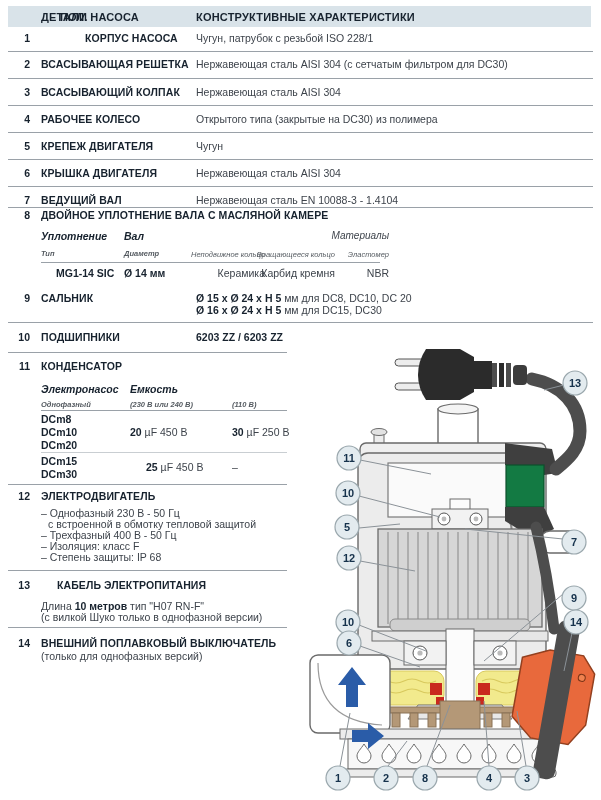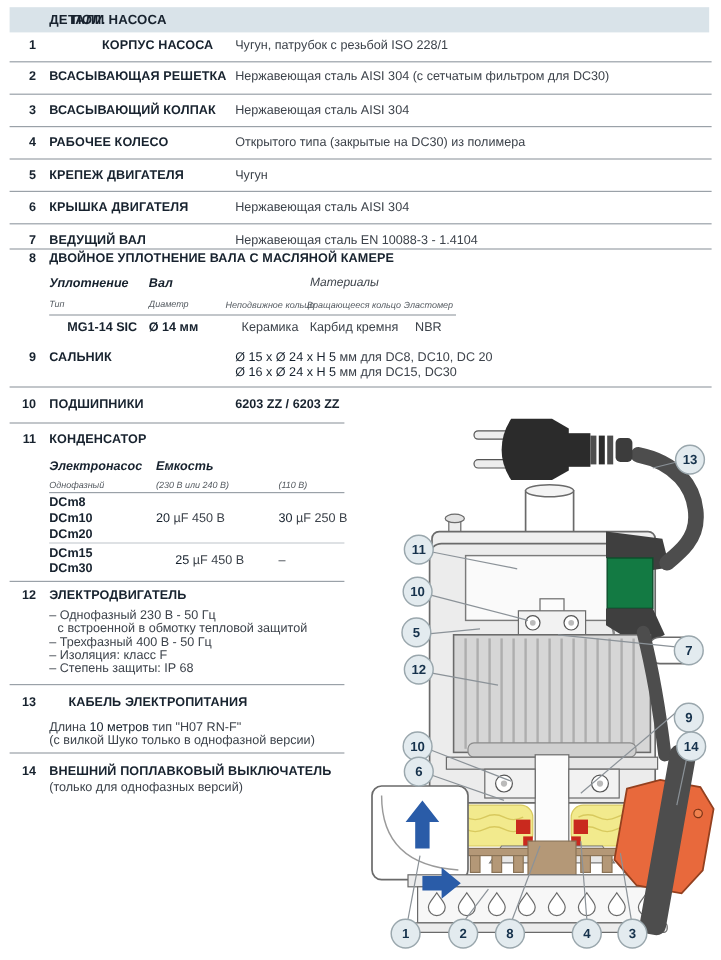--- a/index.html
+++ b/index.html
@@ -9,38 +9,39 @@
   .hdrband{left:8px;top:6px;width:583px;height:21px;background:#d9e3e9;}
   .hdrtext{top:11px;font-size:11px;font-weight:bold;color:#17222e;letter-spacing:.2px;}
   .sep{height:1px;background:#9aa1a8;left:8px;}
   .sep.full{width:585px;}
   .sep.short{width:279px;}
   .sep.thin{background:#c9ced2;}
   .num{font-size:10.5px;font-weight:bold;color:#17222e;width:24px;text-align:right;left:6px;}
   .pname{left:41px;font-size:10.5px;font-weight:bold;color:#17222e;letter-spacing:.1px;}
   .pdesc{left:196px;font-size:10.5px;color:#3d434b;}
   .it{font-style:italic;}
-  .b{font-weight:normal;}
+  .b{font-weight:bold;}
   .small-h{font-size:7.5px;font-style:italic;color:#555b61;}
   .sub-h1{font-size:10.5px;font-style:italic;font-weight:bold;color:#17222e;}
   .cell{font-size:10.5px;color:#3d434b;}
   .cellb{font-size:10.5px;font-weight:bold;color:#17222e;}
-  .ctr{text-align:center;}
+  .ctr{text-align:right;}
   .bullet{left:41px;font-size:10.5px;color:#3d434b;}
   .bullet.ind{left:48px;}
   svg text.co{font-size:11px;font-weight:bold;fill:#16324c;text-anchor:middle;font-family:"Liberation Sans",sans-serif;}
 </style>
 </head>
 <body>
 
 <div class="page">
 
   <div class="abs hdrband"></div>
   <div class="abs hdrtext" style="left:16px;padding-left:44px;">ПОЛ.</div>
   <div class="abs hdrtext" style="left:41px;">ДЕТАЛИ НАСОСА</div>
+  <div class="abs hdrtext" style="left:196px;">КОНСТРУКТИВНЫЕ ХАРАКТЕРИСТИКИ</div>
 
   <div>
     <div class="abs num" style="top:32px;">1</div>
     <div class="abs pname" style="top:32px;padding-left:44px;">КОРПУС НАСОСА</div>
     <div class="abs pdesc" style="top:32px;">Чугун, патрубок с резьбой ISO 228/1</div>
     <div class="abs sep full" style="top:51px;"></div>
 
     <div class="abs num" style="top:58px;">2</div>
     <div class="abs pname" style="top:58px;">ВСАСЫВАЮЩАЯ РЕШЕТКА</div>
     <div class="abs pdesc" style="top:58px;">Нержавеющая сталь AISI 304 (с сетчатым фильтром для DC30)</div>

